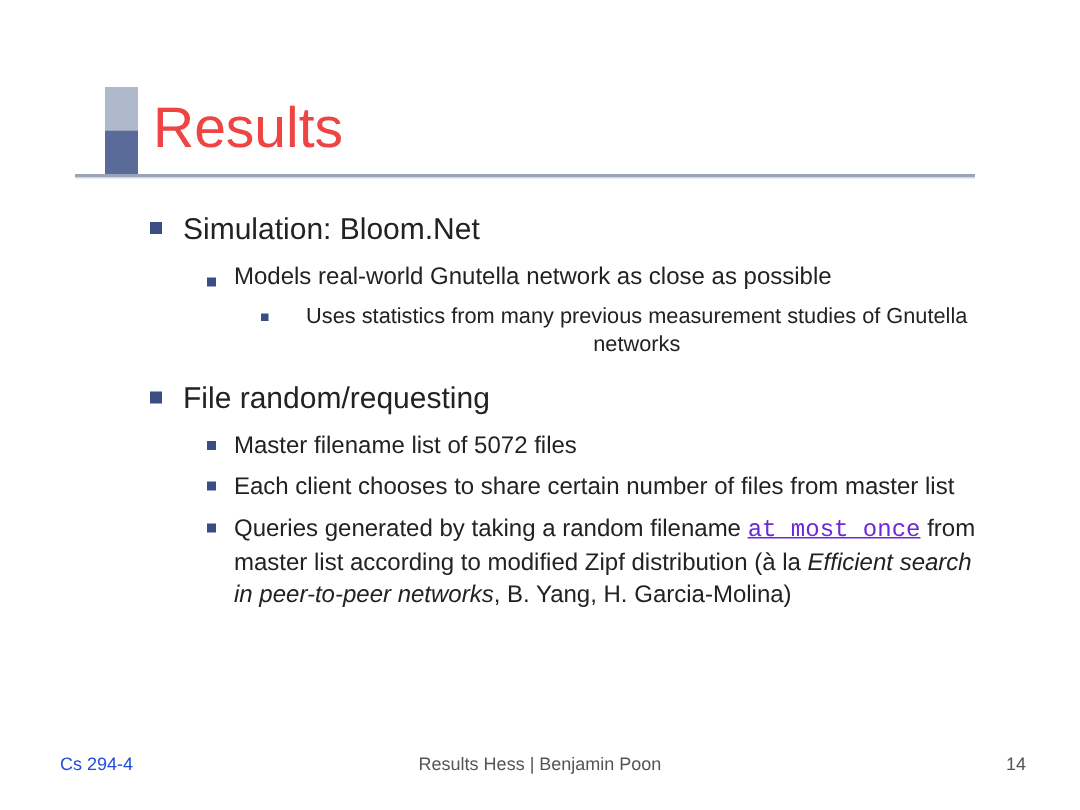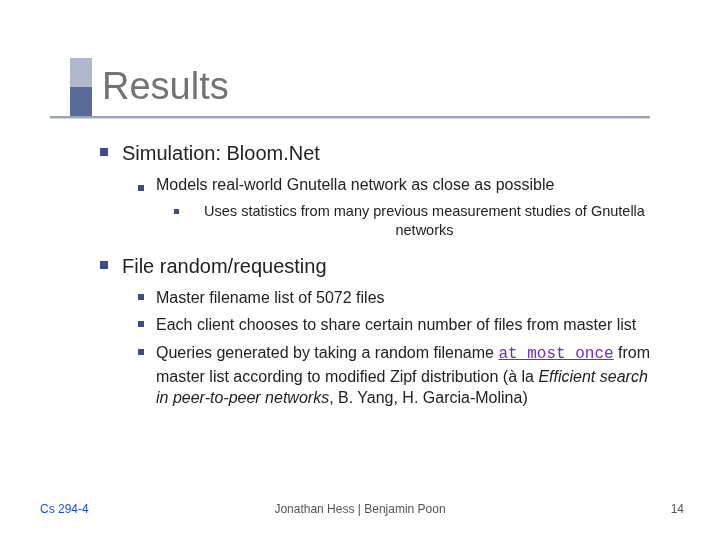--- a/index.html
+++ b/index.html
@@ -23,21 +23,21 @@
     height: 58px;
     display: flex;
     flex-direction: column;
     margin-right: 10px;
   }
   .accent-top { flex: 1; background: #b0b8cc; }
   .accent-bot { flex: 1; background: #5b6b99; }
   .title-text {
     font-family: Verdana, Arial, sans-serif;
     font-size: 38px;
-    color: #737373;
+    color: #ef4444;
     line-height: 1.1;
     padding-top: 8px;
   }
   .title-underline {
     position: absolute;
     left: 50px;
     top: 116px;
     width: 600px;
     height: 2px;
     background: #9aa3b8;
@@ -168,14 +168,14 @@
   </div>
 
   <div class="lvl2b">
     <div class="bullet"></div>
     <div class="text"><span>Queries generated by taking a random filename </span><span class="highlight underline">at most once</span><span> from master list according to modified Zipf distribution (à la </span><span class="italic">Efficient search in peer-to-peer networks</span><span>, B. Yang, H. Garcia-Molina)</span></div>
   </div>
 
 </div>
 
 <div class="footer-left">Cs 294-4</div>
-<div class="footer-center">Jonathan Hess | Benjamin Poon</div>
+<div class="footer-center">Results Hess | Benjamin Poon</div>
 <div class="footer-right">14</div>
 
 </body></html>

